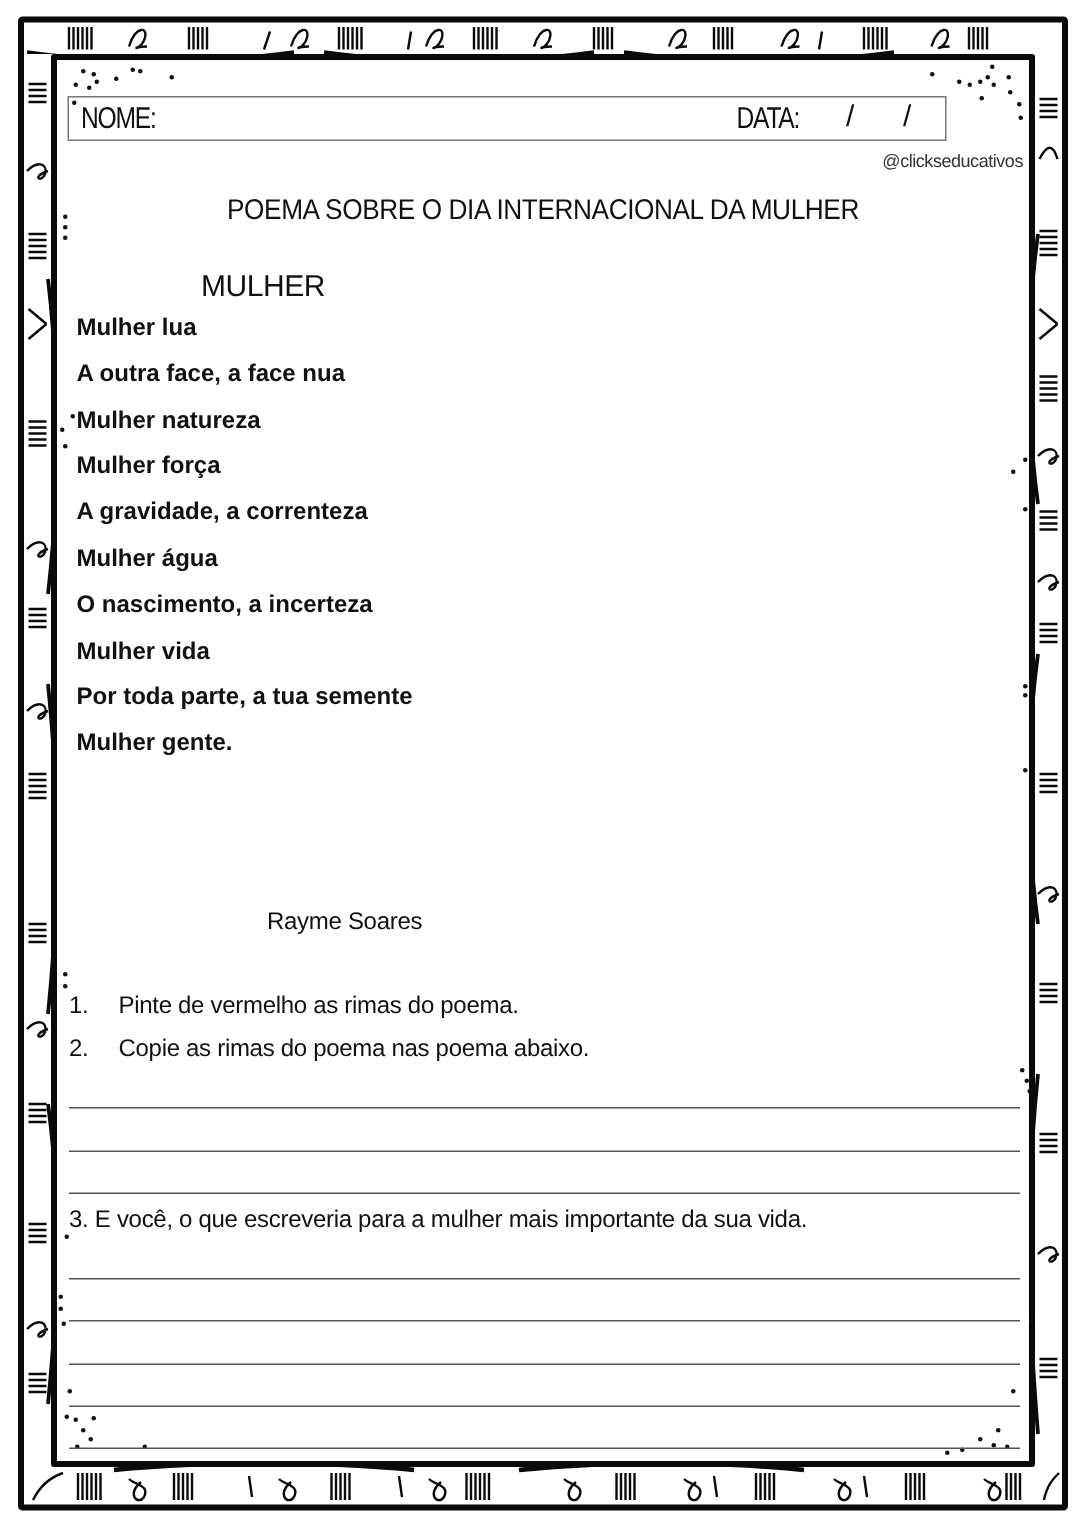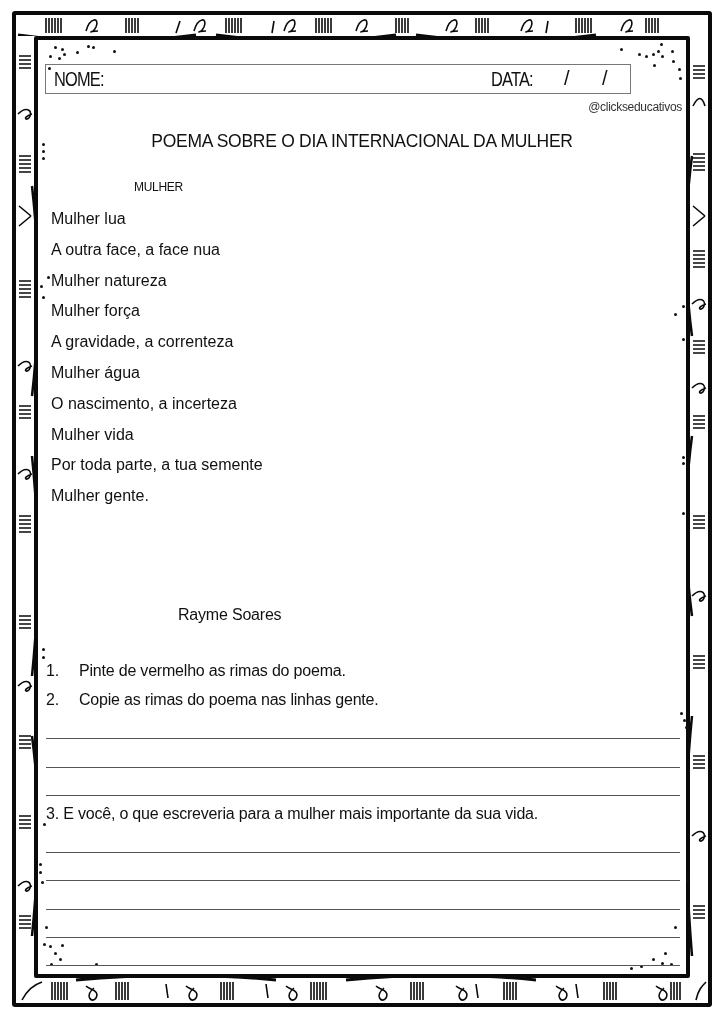--- a/index.html
+++ b/index.html
@@ -42,25 +42,25 @@
 
     .credit {
       position: absolute; right: 42px; top: 100px; font-size: 12px; color: #333; letter-spacing: -0.3px;
     }
 
     .title {
       position: absolute; left: 0; width: 724px; top: 130px; text-align: center;
       font-size: 19px; letter-spacing: -0.3px; transform: scaleX(0.92);
     }
     .poem-title {
-      position: absolute; left: 134px; top: 180px; font-size: 12px; letter-spacing: -0.3px;
+      position: absolute; left: 134px; top: 180px; font-size: 20px; letter-spacing: -0.3px;
     }
 
     .poem { position: absolute; left: 51px; top: 207px; margin: 0; padding: 0; list-style: none; }
-    .poem li { height: 30.8px; line-height: 24px; font-size: 16px; color: #111; }
+    .poem li { height: 30.8px; line-height: 24px; font-size: 16px; color: #111; font-weight: bold; }
 
     .author { position: absolute; left: 178px; top: 606px; font-size: 16px; letter-spacing: -0.2px; }
 
     .question { position: absolute; font-size: 16px; letter-spacing: -0.2px; }
     .q-num { position: absolute; left: 0; }
     .q-text { position: absolute; left: 33px; white-space: nowrap; }
     .q1 { left: 46px; top: 662px; }
     .q2 { left: 46px; top: 691px; }
     .q3 { left: 46px; top: 805px; white-space: nowrap; }
 
@@ -263,21 +263,21 @@
 </ul>
 
 <div class="author">Rayme Soares</div>
 
 <div class="question q1">
   <span class="q-num">1.</span>
   <span class="q-text">Pinte de vermelho as rimas do poema.</span>
 </div>
 <div class="question q2">
   <span class="q-num">2.</span>
-  <span class="q-text">Copie as rimas do poema nas linhas gente.</span>
+  <span class="q-text">Copie as rimas do poema nas poema abaixo.</span>
 </div>
 
 <div class="answer-line" style="top:738px"></div>
 <div class="answer-line" style="top:767px"></div>
 <div class="answer-line" style="top:795px"></div>
 
 <div class="question q3">
   <span>3.</span>
   <span>E você, o que escreveria para a mulher mais importante da sua vida.</span>
 </div>

